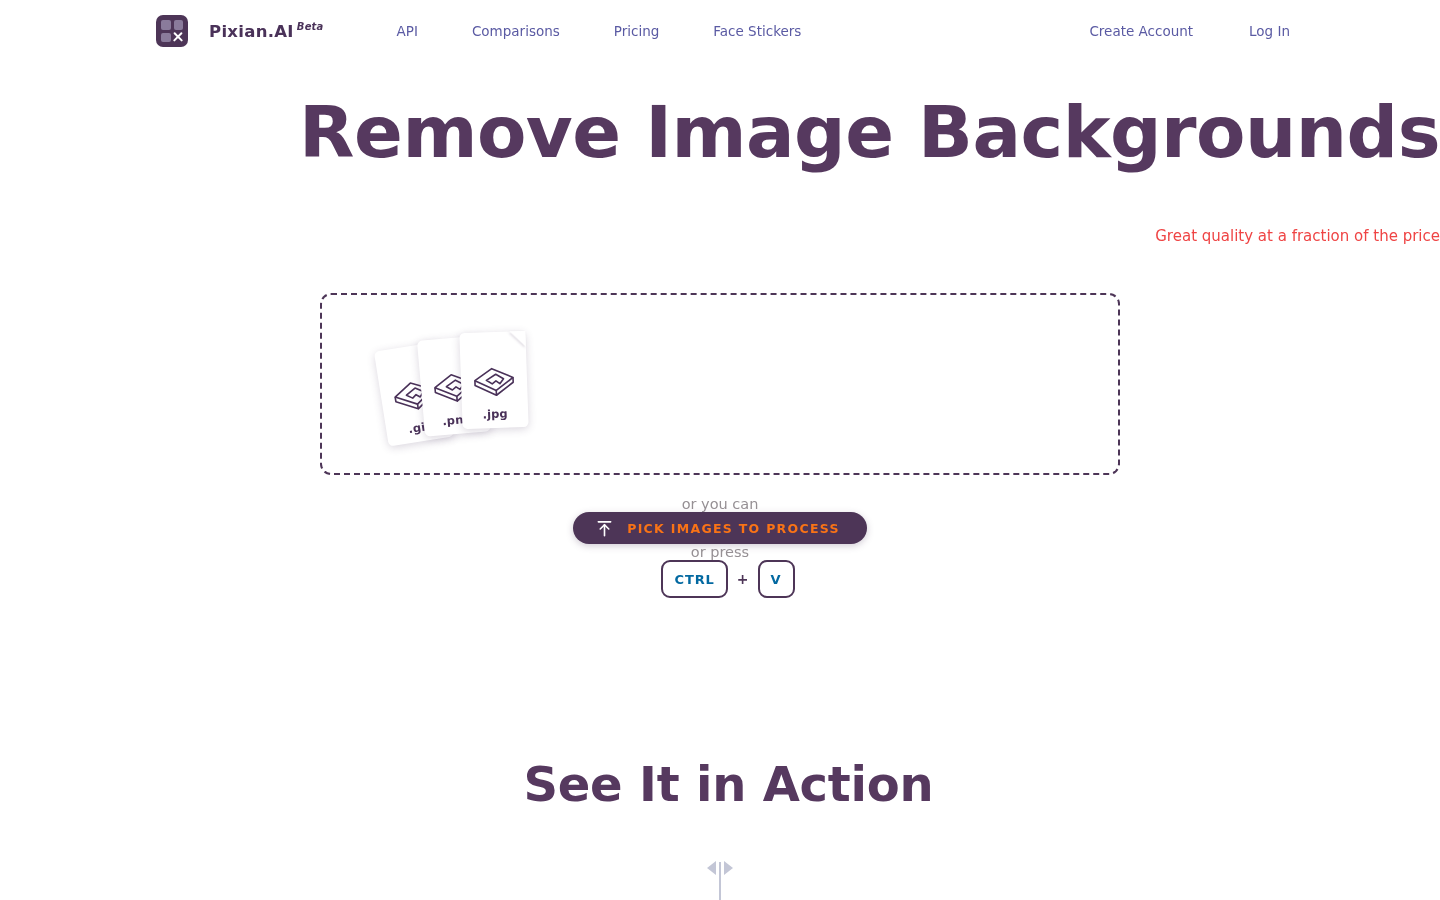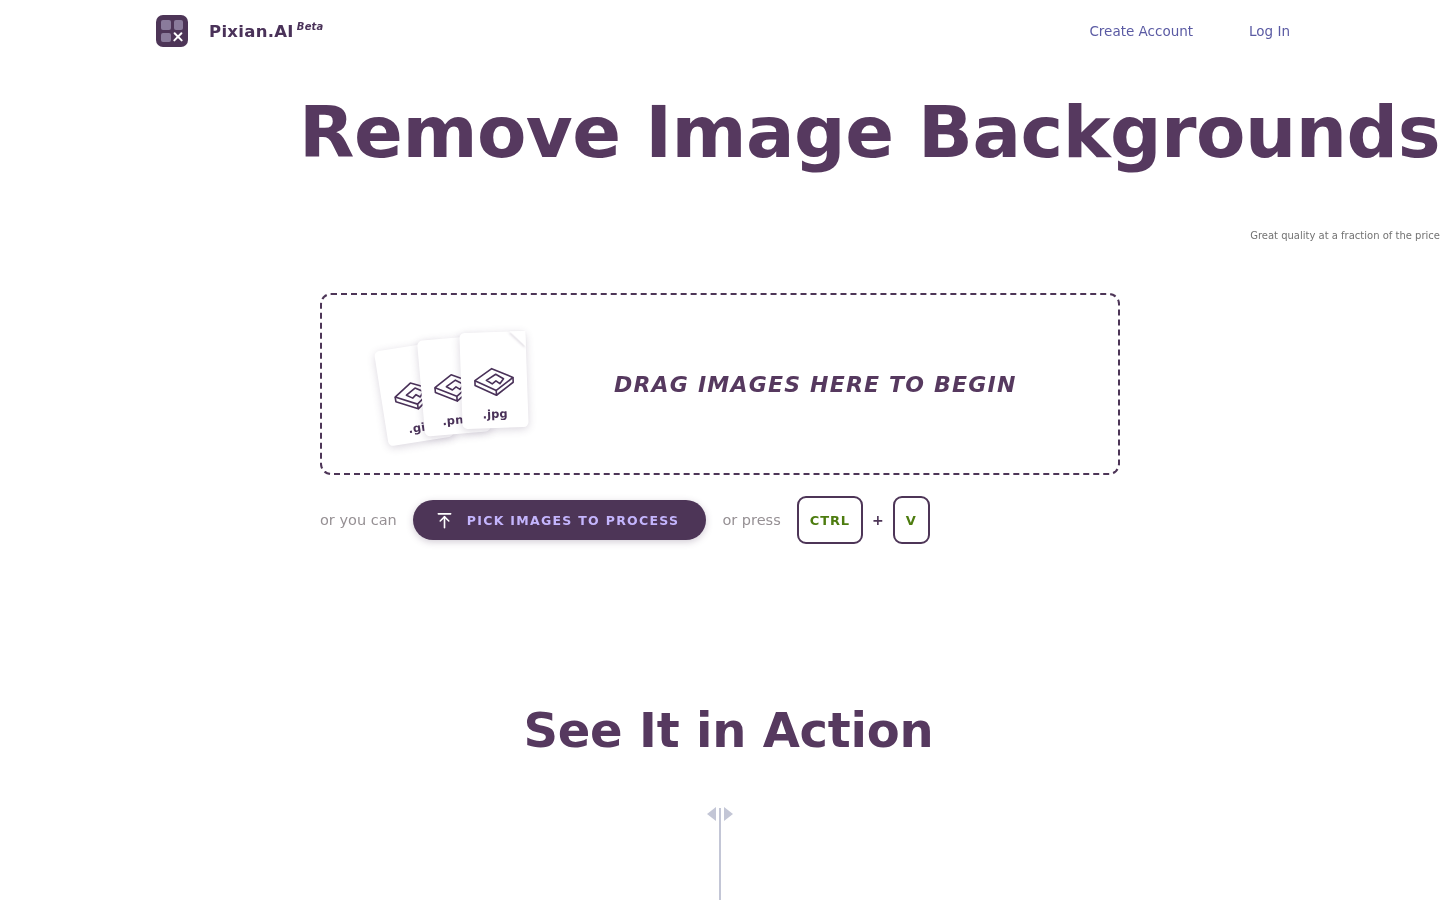--- a/index.html
+++ b/index.html
@@ -118,22 +118,22 @@
     line-height: 1.0;
     font-weight: bold;
     color: #56395f;
     letter-spacing: -0.5px;
   }
 
   .hero-subs {
     margin-top: 52px;
   }
   .hero-sub {
-    font-size: 10px;
-    color: #737373;
+    font-size: 15px;
+    color: #ef4444;
     line-height: 32px;
   }
 
   
   .dropzone-wrap {
     width: 800px;
     margin: 41px auto 0;
   }
 
   .dropzone {
@@ -203,62 +203,63 @@
     margin-left: 35px;
     white-space: nowrap;
   }
 
   
   .action-row {
     width: 800px;
     margin: 21px auto 0;
     display: flex;
     align-items: center;
+    flex-direction: column;
   }
 
   .muted-text {
     font-size: 14.5px;
     color: #969094;
     white-space: nowrap;
   }
 
   .pick-button {
     display: inline-flex;
     align-items: center;
     gap: 13px;
     background: #4d3557;
-    color: #c4b5fd;
+    color: #f97316;
     border: none;
     border-radius: 24px;
-    height: 40px;
+    height: 32px;
     padding: 0 27px 0 22px;
     margin: 0 16px;
     font-family: inherit;
     font-size: 12.5px;
     font-weight: bold;
     letter-spacing: 1.3px;
     cursor: pointer;
     box-shadow: 0 2px 7px rgba(77,53,87,0.25);
     white-space: nowrap;
   }
 
   .upload-ico { width: 19px; height: 19px; flex: none; }
 
   .keycap-group {
     display: flex;
     align-items: center;
     margin-left: 16px;
   }
   .keycap {
     min-width: 32px;
-    height: 48px;
+    height: 38px;
     border: 2.5px solid #4d3557;
     border-radius: 9px;
     background: #ffffff;
-    color: #4d7c0f;
+    color: #0369a1;
     font-size: 13px;
     font-weight: bold;
     letter-spacing: 0.9px;
     display: inline-flex;
     align-items: center;
     justify-content: center;
     padding: 0 11px;
     font-family: inherit;
     cursor: pointer;
   }
@@ -329,20 +330,26 @@
       <span class="logo-cell"></span>
       <span class="logo-cell"></span>
       <span class="logo-cell"></span>
       <span class="logo-cell x-cell"></span>
     </span>
     <span class="brand-name">
       <span>Pixian.AI</span><span class="brand-beta">Beta</span>
     </span>
   </a>
 
+  <nav class="main-nav">
+    <a class="nav-link" href="#">API</a>
+    <a class="nav-link" href="#">Comparisons</a>
+    <a class="nav-link" href="#">Pricing</a>
+    <a class="nav-link" href="#">Face Stickers</a>
+  </nav>
 
   <div class="header-spacer"></div>
 
   <nav class="account-nav">
     <a class="nav-link" href="#">Create Account</a>
     <a class="nav-link" href="#">Log In</a>
   </nav>
 </header>
 
 <section class="hero">
@@ -388,21 +395,20 @@
             <path d="M4 21 L4 26 L26 37 L26 32"></path>
             <path d="M44 19 L44 24 L26 37"></path>
             <path d="M16 21 L26 15 L34 20 L30 25 L26 22 L22 25 Z"></path>
           </g>
         </svg>
         <span class="ext">.jpg</span>
       </div>
 
     </div>
 
-    <div class="dropzone-label">DRAG IMAGES HERE TO BEGIN</div>
   </div>
 </div>
 
 <div class="action-row">
 
   <span class="muted-text">or you can</span>
 
   <button class="pick-button">
     <svg class="upload-ico" viewBox="0 0 20 20">
       <g fill="none" stroke="#ffffff" stroke-width="1.7" stroke-linecap="round" stroke-linejoin="round">

